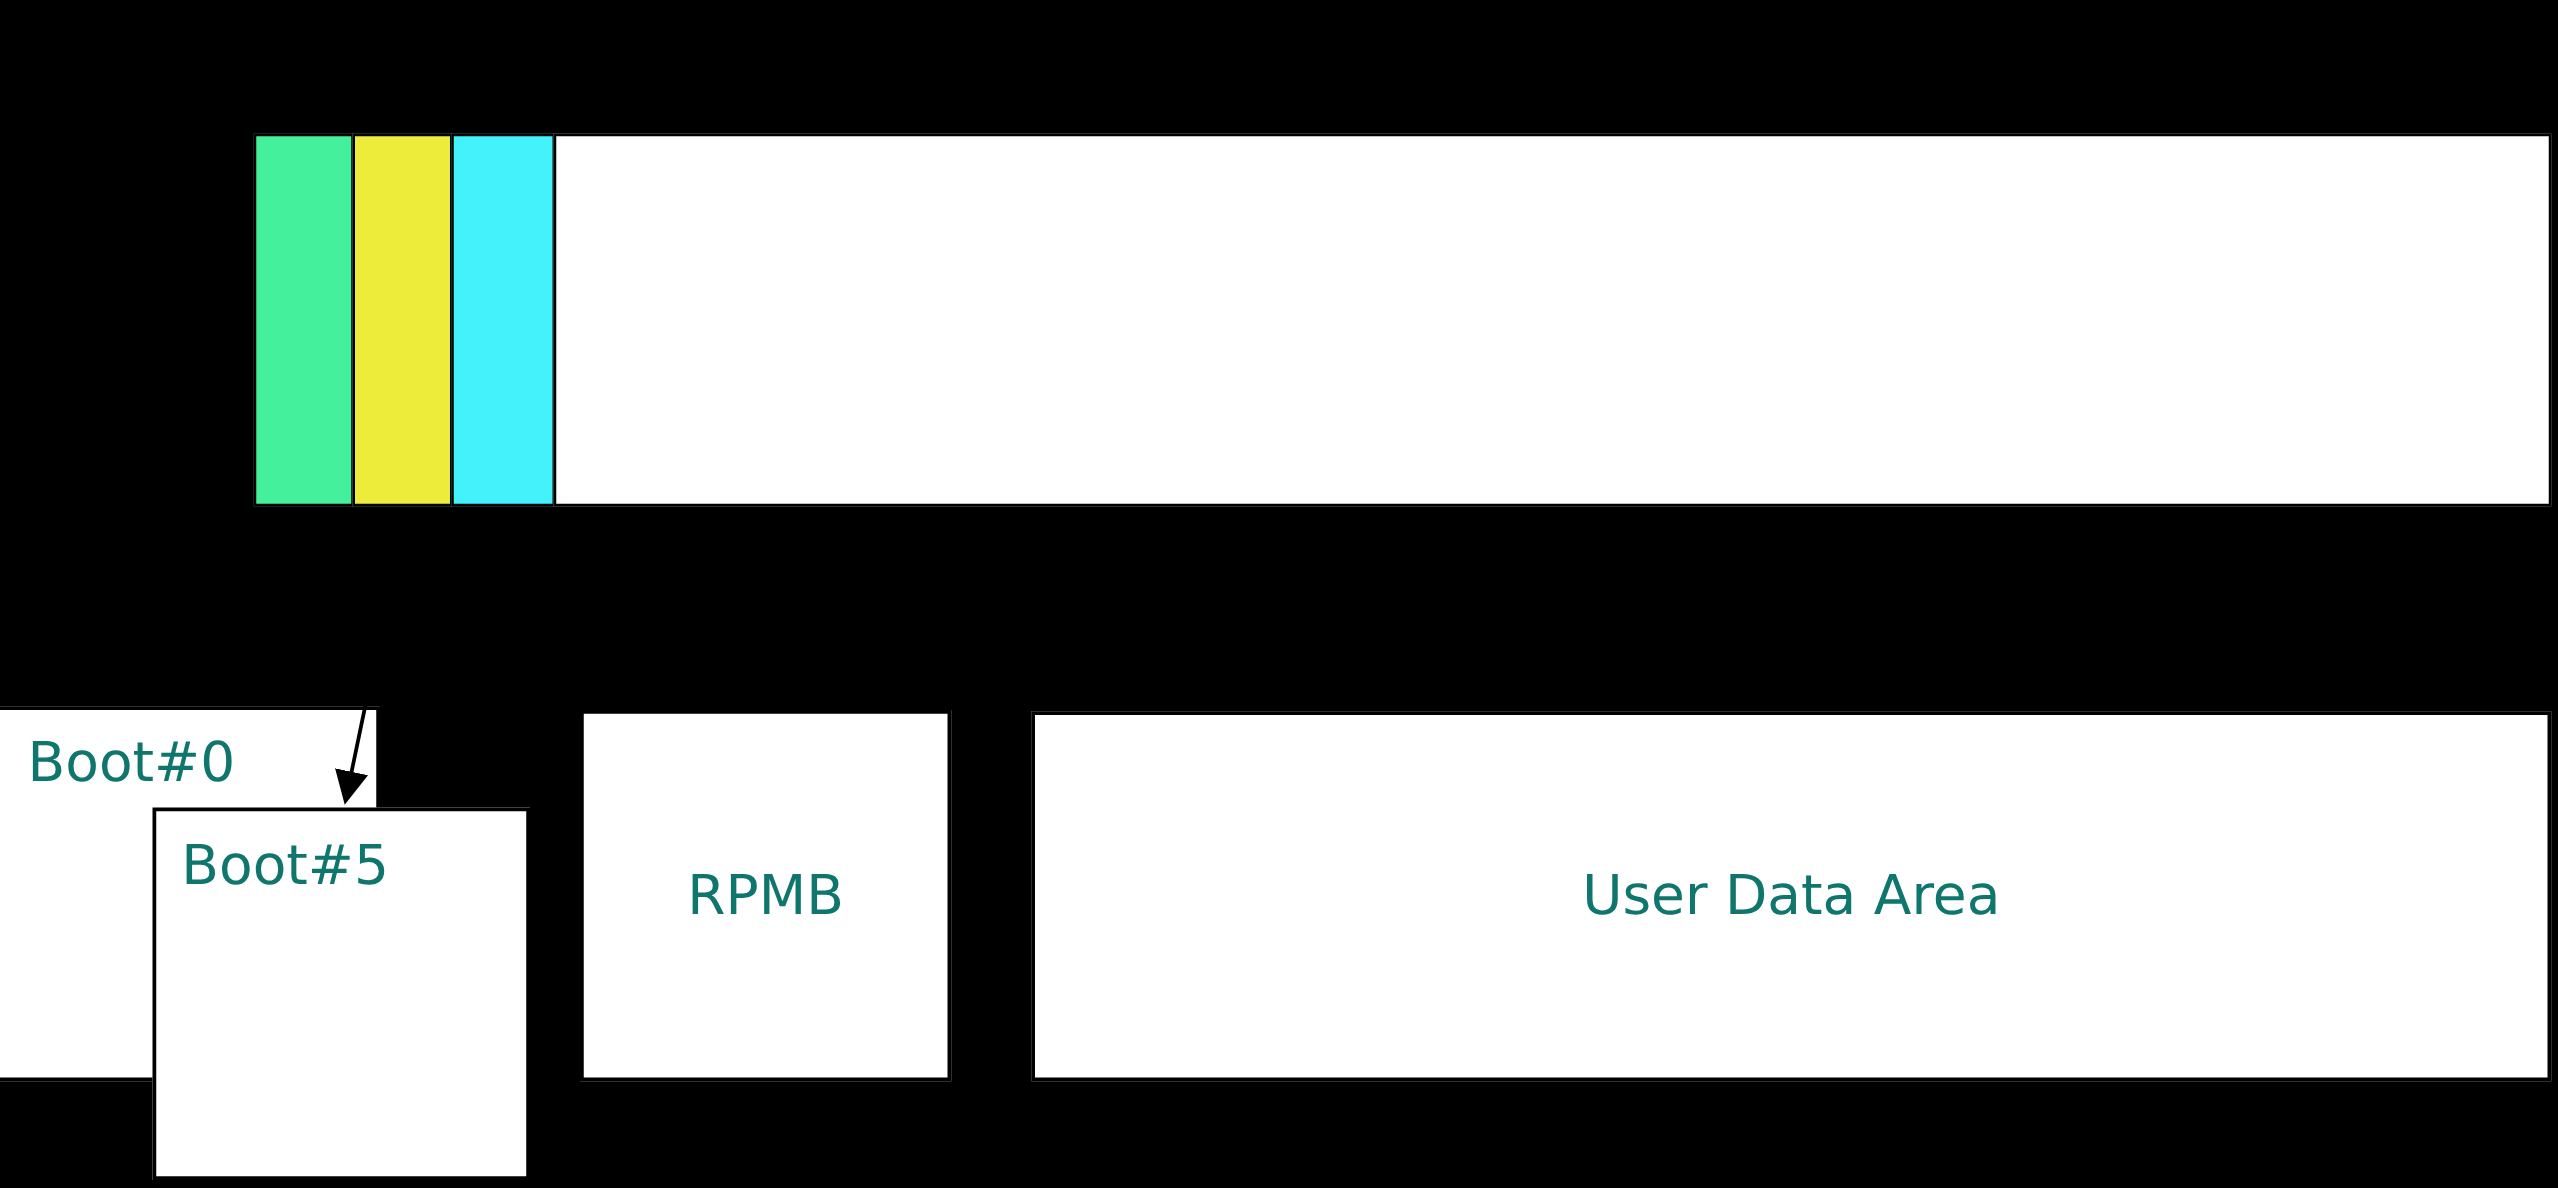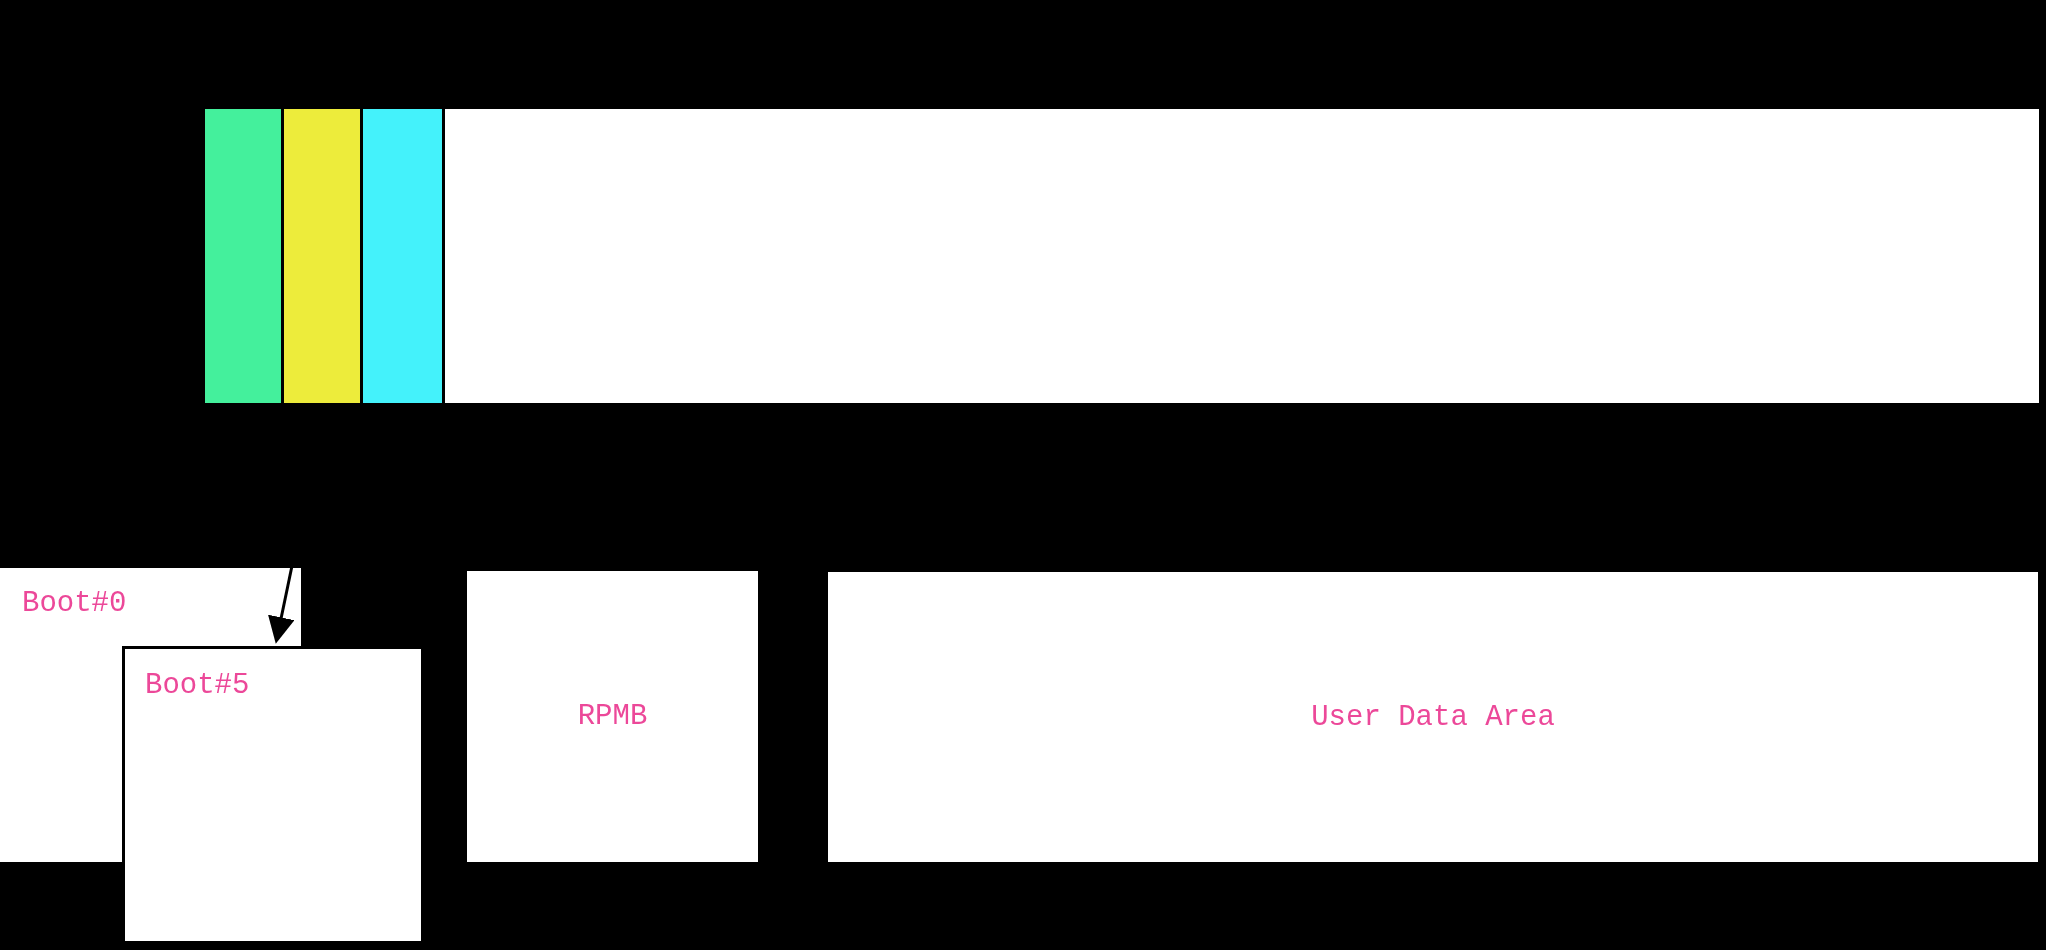--- a/index.html
+++ b/index.html
@@ -40,25 +40,24 @@
 
   
   .dbox {
     position: absolute;
     background: #ffffff;
     border: 3px solid #000000;
     box-sizing: border-box;
   }
   .dbox-label {
     position: absolute;
-    color: #ec4899;
-    font-size: 29px;
+    color: #0f766e;
+    font-size: 44px;
     line-height: 1;
     white-space: nowrap;
-    font-family: Liberation Mono, monospace;
   }
 
   
   #box-boot0 {
     left: -12px;
     top: 565px;
     width: 316px;
     height: 300px;
     z-index: 1;
   }

